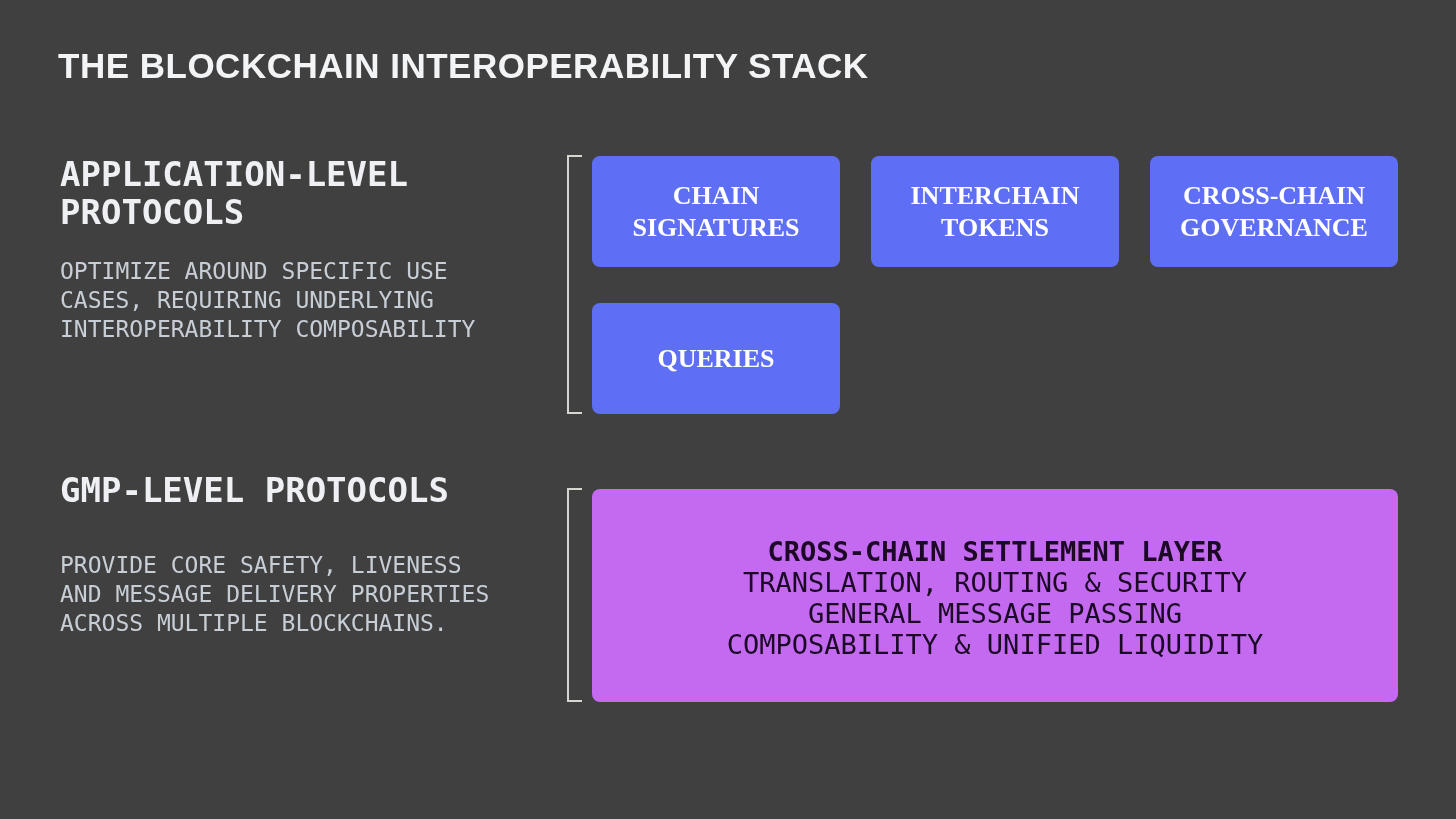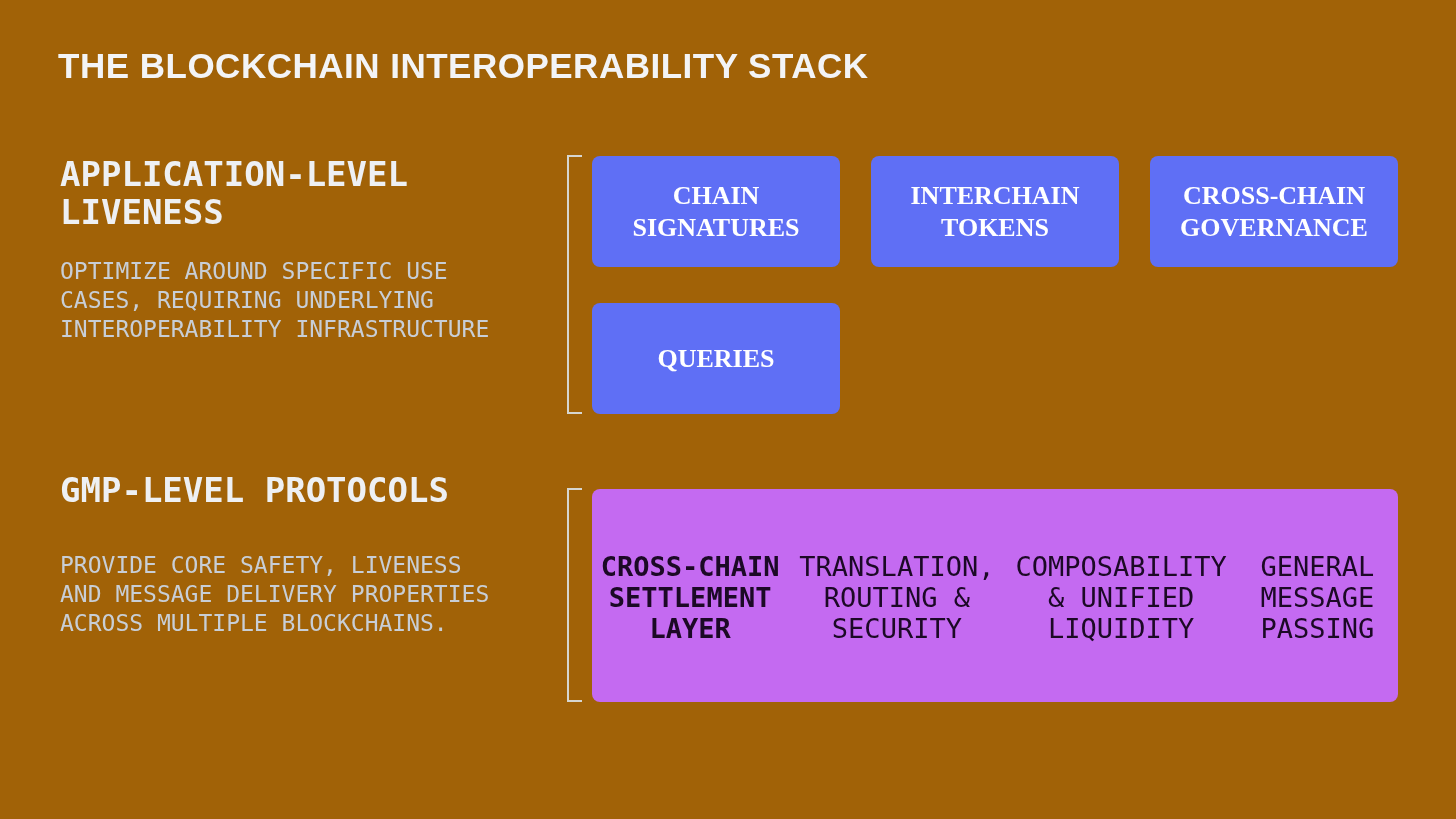--- a/index.html
+++ b/index.html
@@ -1,18 +1,18 @@
 <!DOCTYPE html>
 <html><head>
 <meta charset="utf-8">
 <style>
   html,body{margin:0;padding:0;background:#0e1115;}
   .canvas{
     position:relative;width:1456px;height:819px;overflow:hidden;
-    background:#a16207;font-family:"DejaVu Sans Mono",monospace;
+    background:#404040;font-family:"DejaVu Sans Mono",monospace;
   }
   .slide-title{
     position:absolute;left:58px;top:46px;
     font-family:"Liberation Sans",sans-serif;font-weight:bold;
     font-size:35px;letter-spacing:0.5px;color:#f3f4f6;white-space:nowrap;
   }
   .section-heading{
     position:absolute;left:60px;
     font-weight:bold;font-size:34px;line-height:38px;
     color:#eef0f3;white-space:pre-line;
@@ -39,38 +39,38 @@
   }
   .proto-box{
     height:111px;background:#5f6ff5;border-radius:8px;
     display:flex;align-items:center;justify-content:center;
     color:#ffffff;font-weight:bold;font-size:26px;line-height:32px;
     text-align:center;white-space:pre-line;
   }
   .settlement-box{
     position:absolute;left:592px;top:489px;width:806px;height:213px;
     background:#c46af1;border-radius:8px;box-sizing:border-box;
-    display:flex;flex-direction:row;align-items:center;justify-content:center;
+    display:flex;flex-direction:column;align-items:center;justify-content:center;
     padding-top:4px;color:#1c0926;text-align:center;
   }
   .settlement-title{font-weight:bold;font-size:27px;line-height:31px;}
   .settlement-line{font-weight:normal;font-size:27px;line-height:31px;white-space:pre-line;text-align:center;}
 </style>
 </head>
 <body>
 
 <div class="canvas">
 
   <div class="slide-title">THE BLOCKCHAIN INTEROPERABILITY STACK</div>
 
   <div class="section-heading app-heading">APPLICATION-LEVEL
-LIVENESS</div>
+PROTOCOLS</div>
   <div class="section-desc app-desc">OPTIMIZE AROUND SPECIFIC USE
 CASES, REQUIRING UNDERLYING
-INTEROPERABILITY INFRASTRUCTURE</div>
+INTEROPERABILITY COMPOSABILITY</div>
 
   <div class="bracket bracket-app"></div>
 
   <div class="box-grid">
     <div class="proto-box">CHAIN
 SIGNATURES</div>
     <div class="proto-box">INTERCHAIN
 TOKENS</div>
     <div class="proto-box">CROSS-CHAIN
 GOVERNANCE</div>
@@ -80,17 +80,17 @@
   <div class="section-heading gmp-heading">GMP-LEVEL PROTOCOLS</div>
   <div class="section-desc gmp-desc">PROVIDE CORE SAFETY, LIVENESS
 AND MESSAGE DELIVERY PROPERTIES
 ACROSS MULTIPLE BLOCKCHAINS.</div>
 
   <div class="bracket bracket-gmp"></div>
 
   <div class="settlement-box">
     <div class="settlement-title">CROSS-CHAIN SETTLEMENT LAYER</div>
     <div class="settlement-line">TRANSLATION, ROUTING &amp; SECURITY</div>
+    <div class="settlement-line">GENERAL MESSAGE PASSING</div>
     <div class="settlement-line">COMPOSABILITY &amp; UNIFIED LIQUIDITY</div>
-    <div class="settlement-line">GENERAL MESSAGE PASSING</div>
   </div>
 
 </div>
 
 </body></html>

